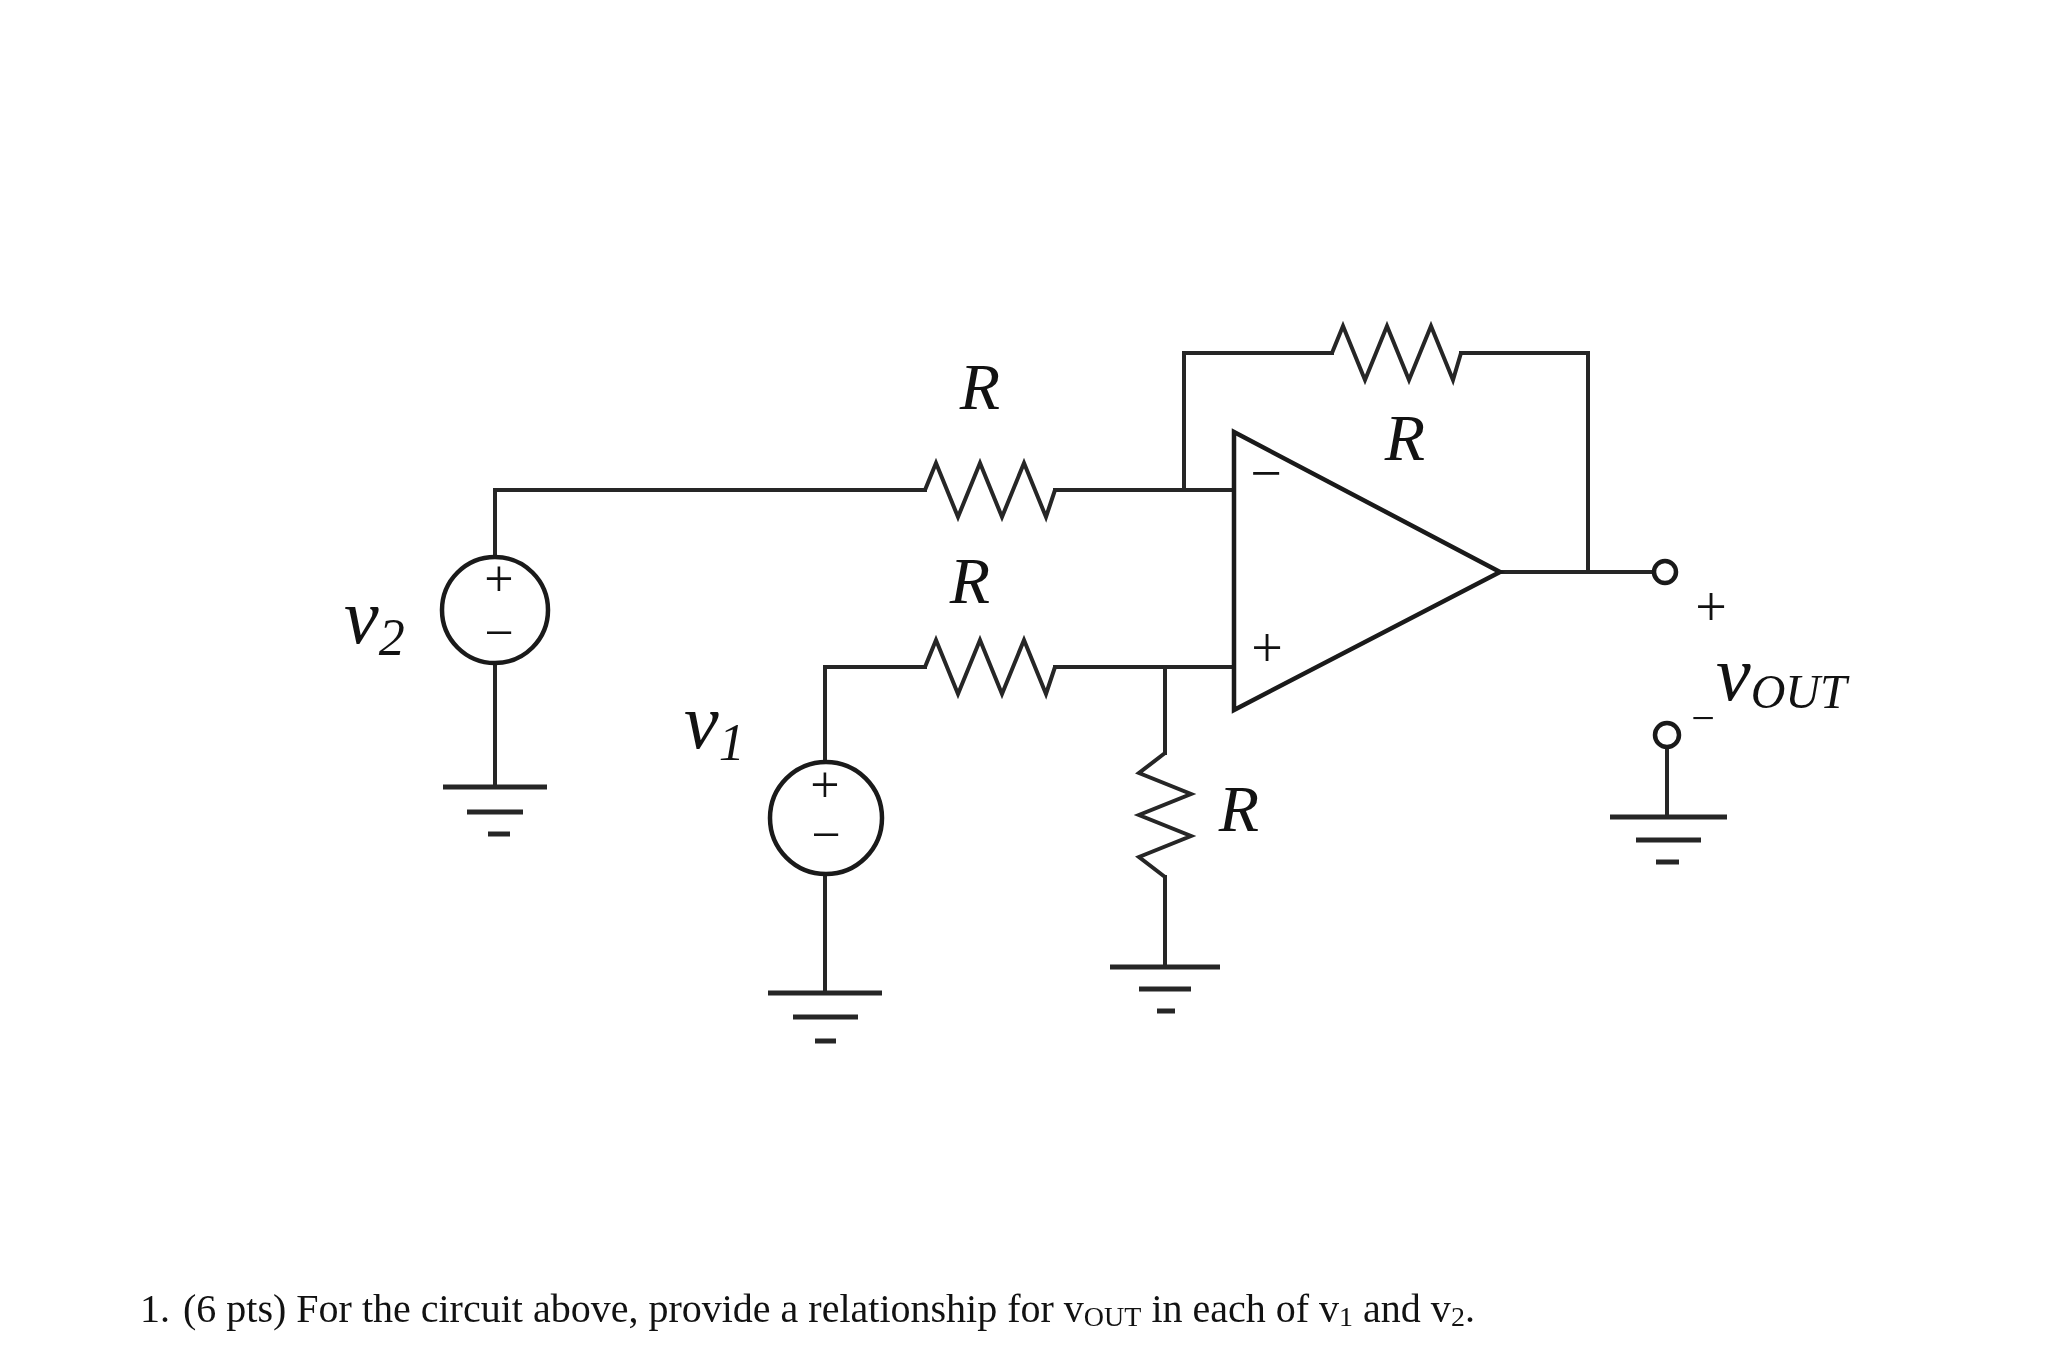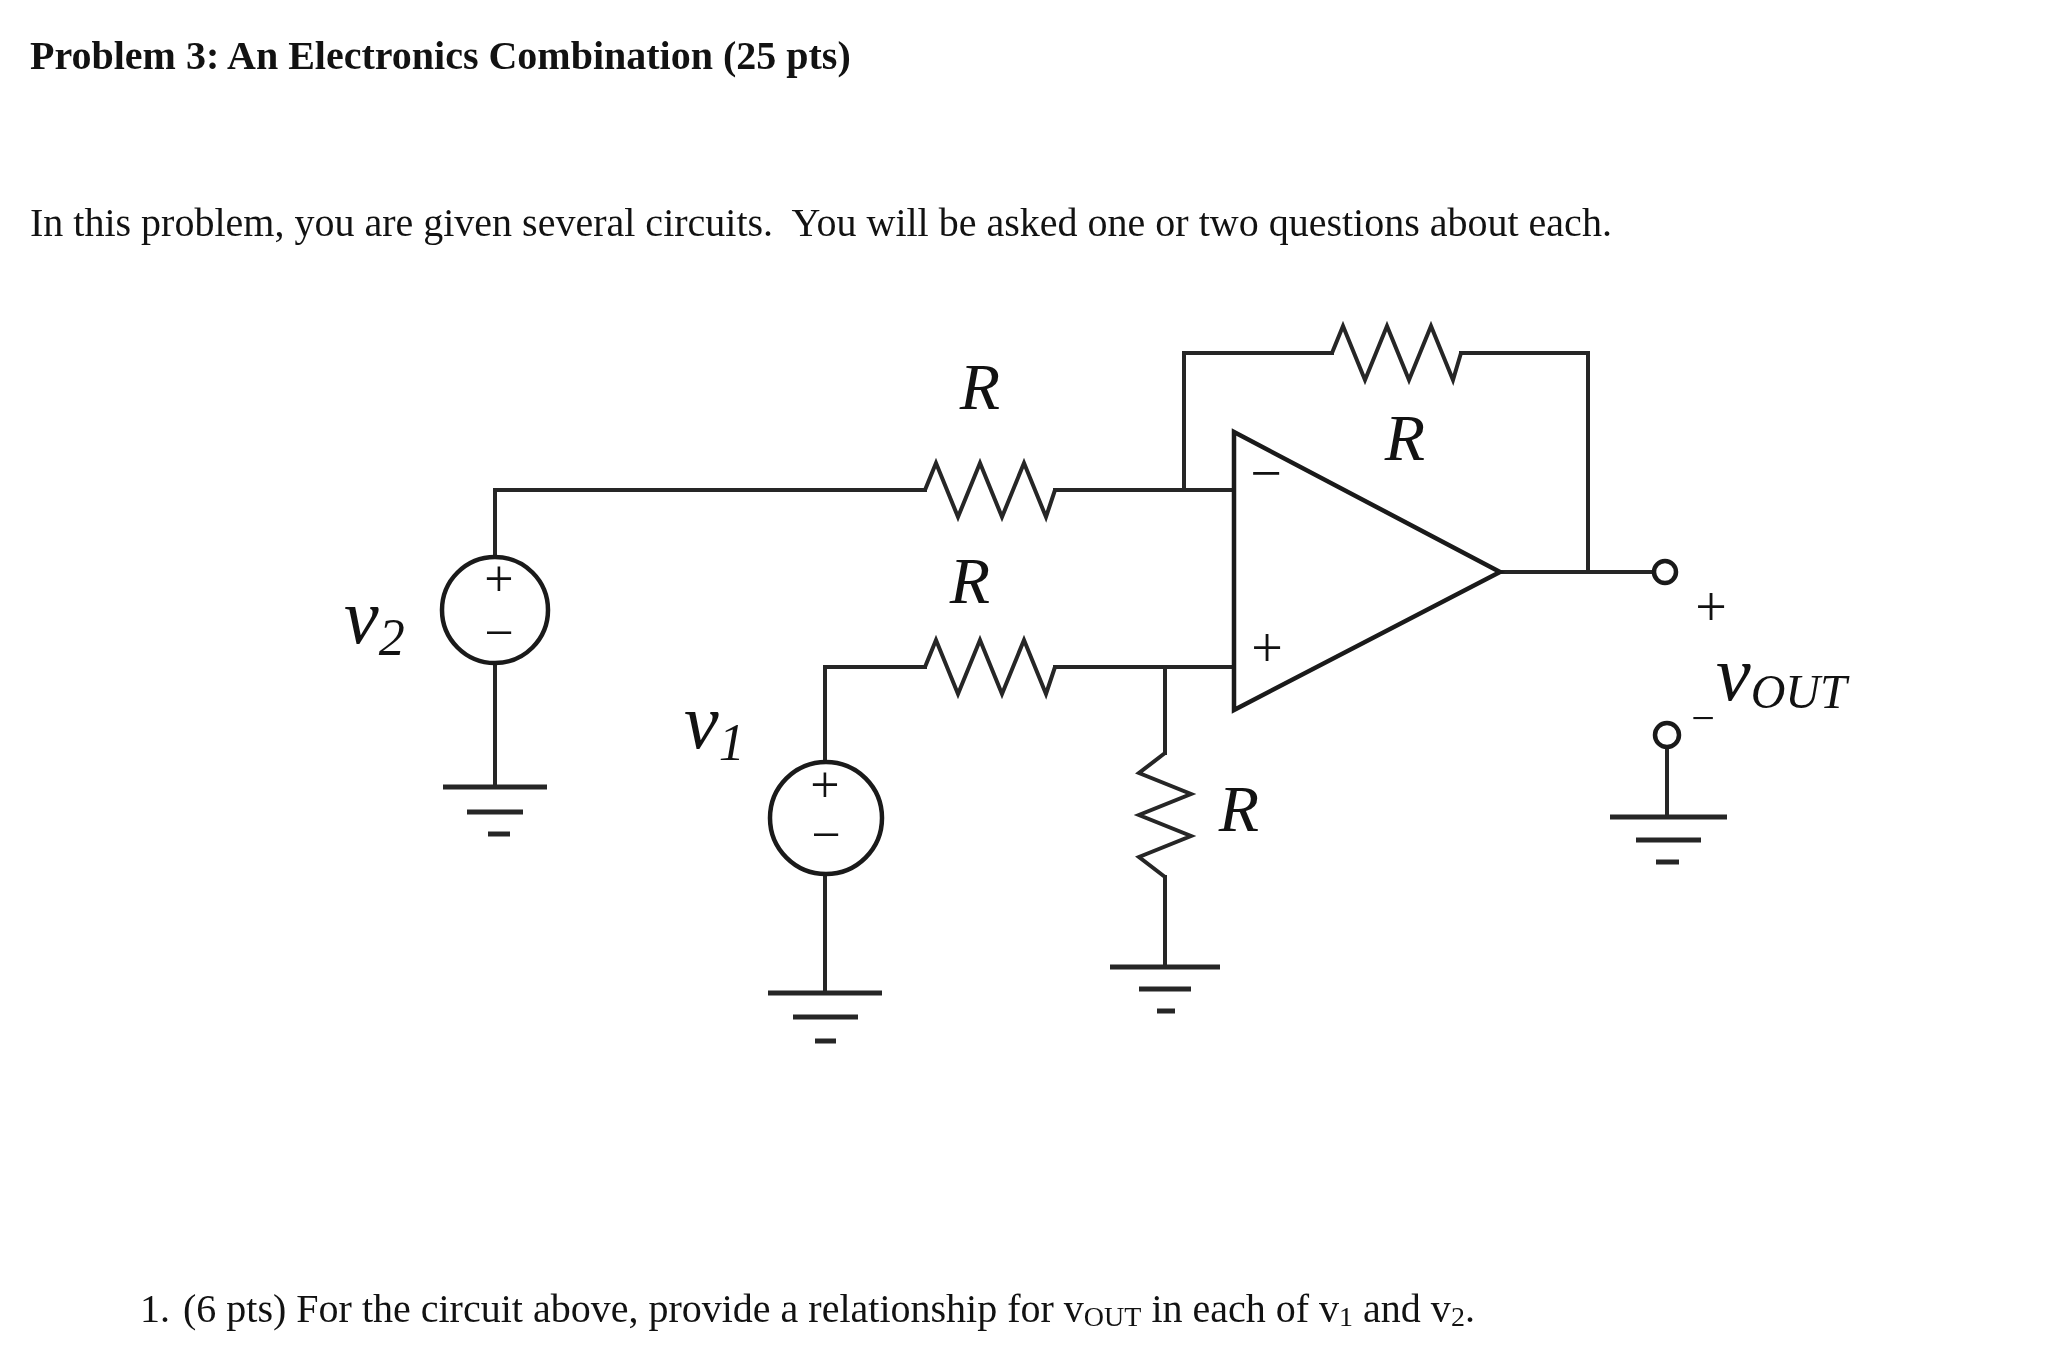--- a/index.html
+++ b/index.html
@@ -30,23 +30,21 @@
   .subsc{font-size:70%;vertical-align:-0.14em;letter-spacing:0;}
   svg text{fill:#121212;}
   .cir-label{font-family:"Liberation Serif","DejaVu Serif",serif;font-style:italic;}
   .cir-sign{font-family:"Liberation Serif","DejaVu Serif",serif;}
 </style>
 </head>
 <body>
 
 <div id="page">
 
-  <div class="doc-title">Problem 3: An Electronics Combination (25 pts)</div>
 
-  <div class="doc-intro">In this problem, you are given several circuits.  You will be asked one or two questions about each.</div>
 
   <svg width="2046" height="1366" viewBox="0 0 2046 1366" style="position:absolute;left:0;top:0;" xmlns="http://www.w3.org/2000/svg">
 
     <g fill="none" stroke="#262626" stroke-width="4" stroke-linecap="square">
       <path d="M495,557 L495,490 L925,490"></path>
       <path d="M1055,490 L1233,490"></path>
       <path d="M1184,490 L1184,353 L1332,353"></path>
       <path d="M1461,353 L1588,353 L1588,572"></path>
       <path d="M825,763 L825,667 L925,667"></path>
       <path d="M1055,667 L1233,667"></path>

